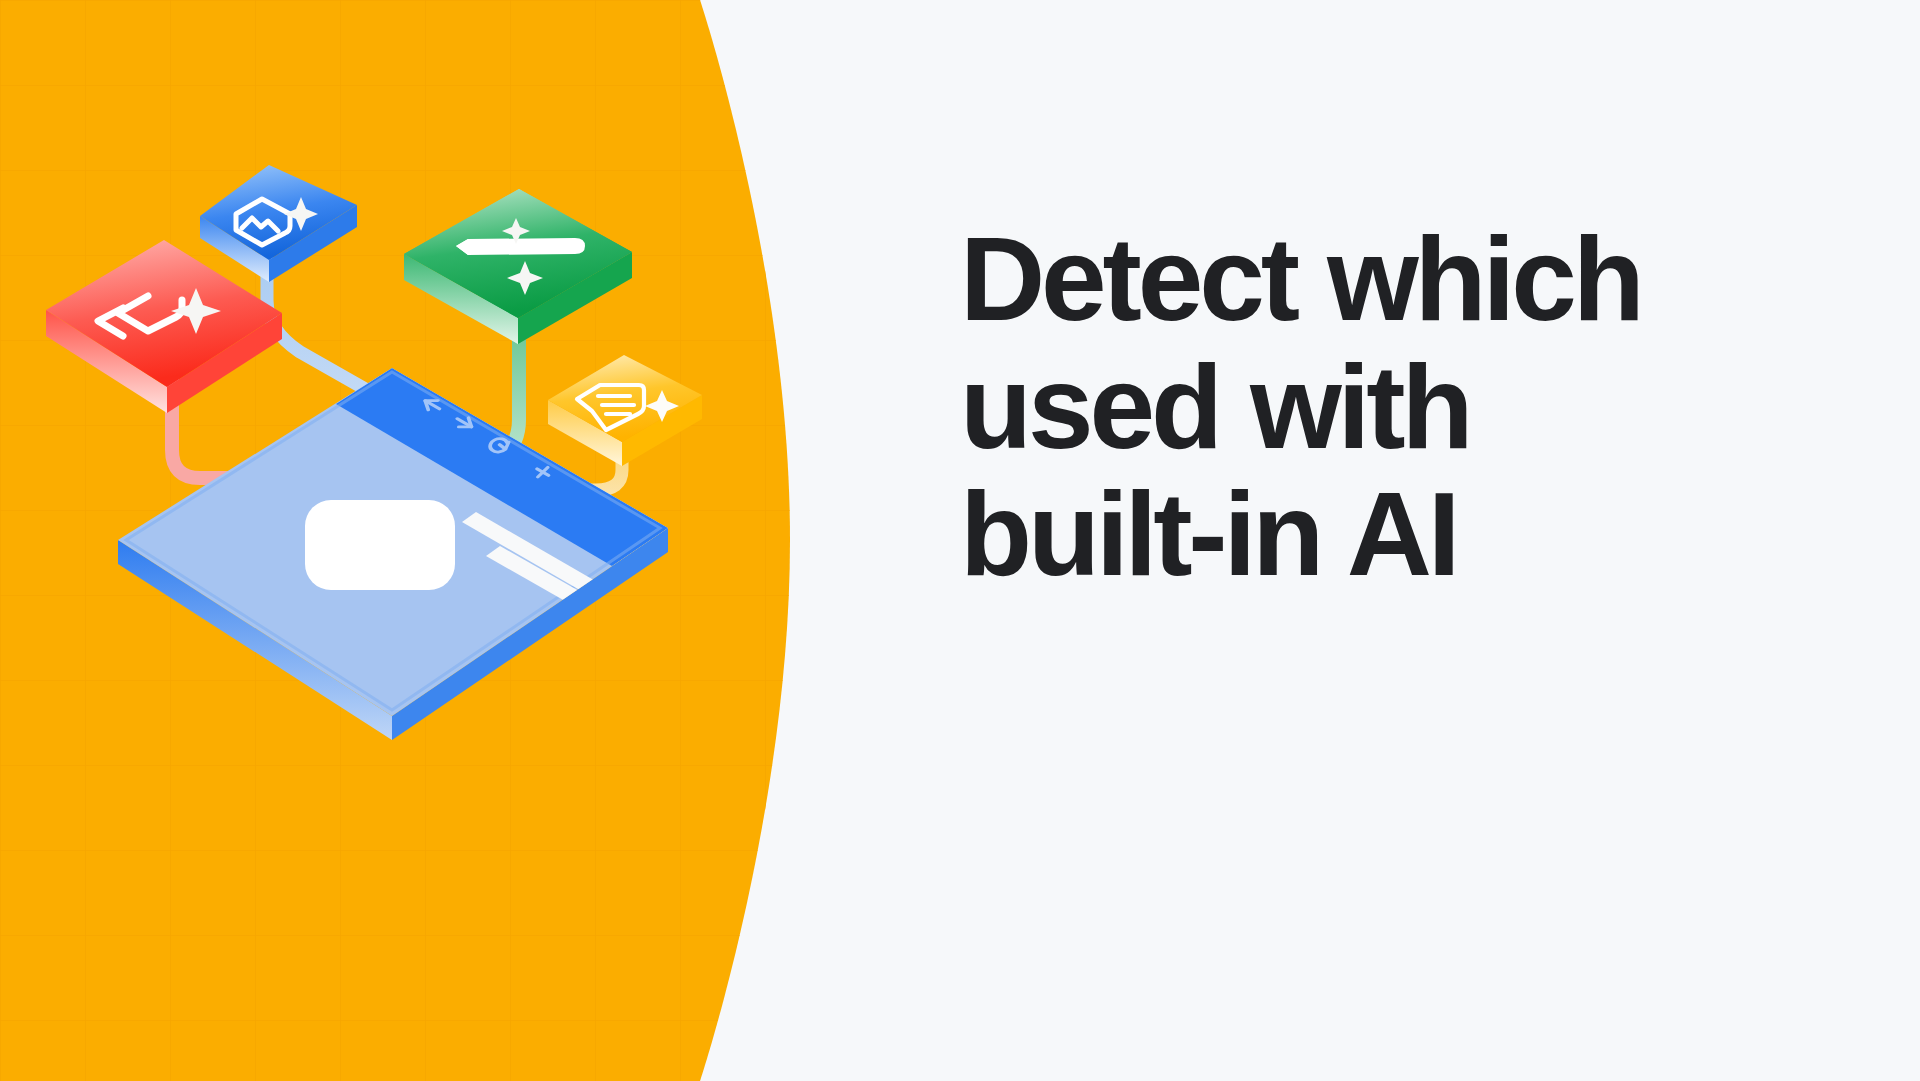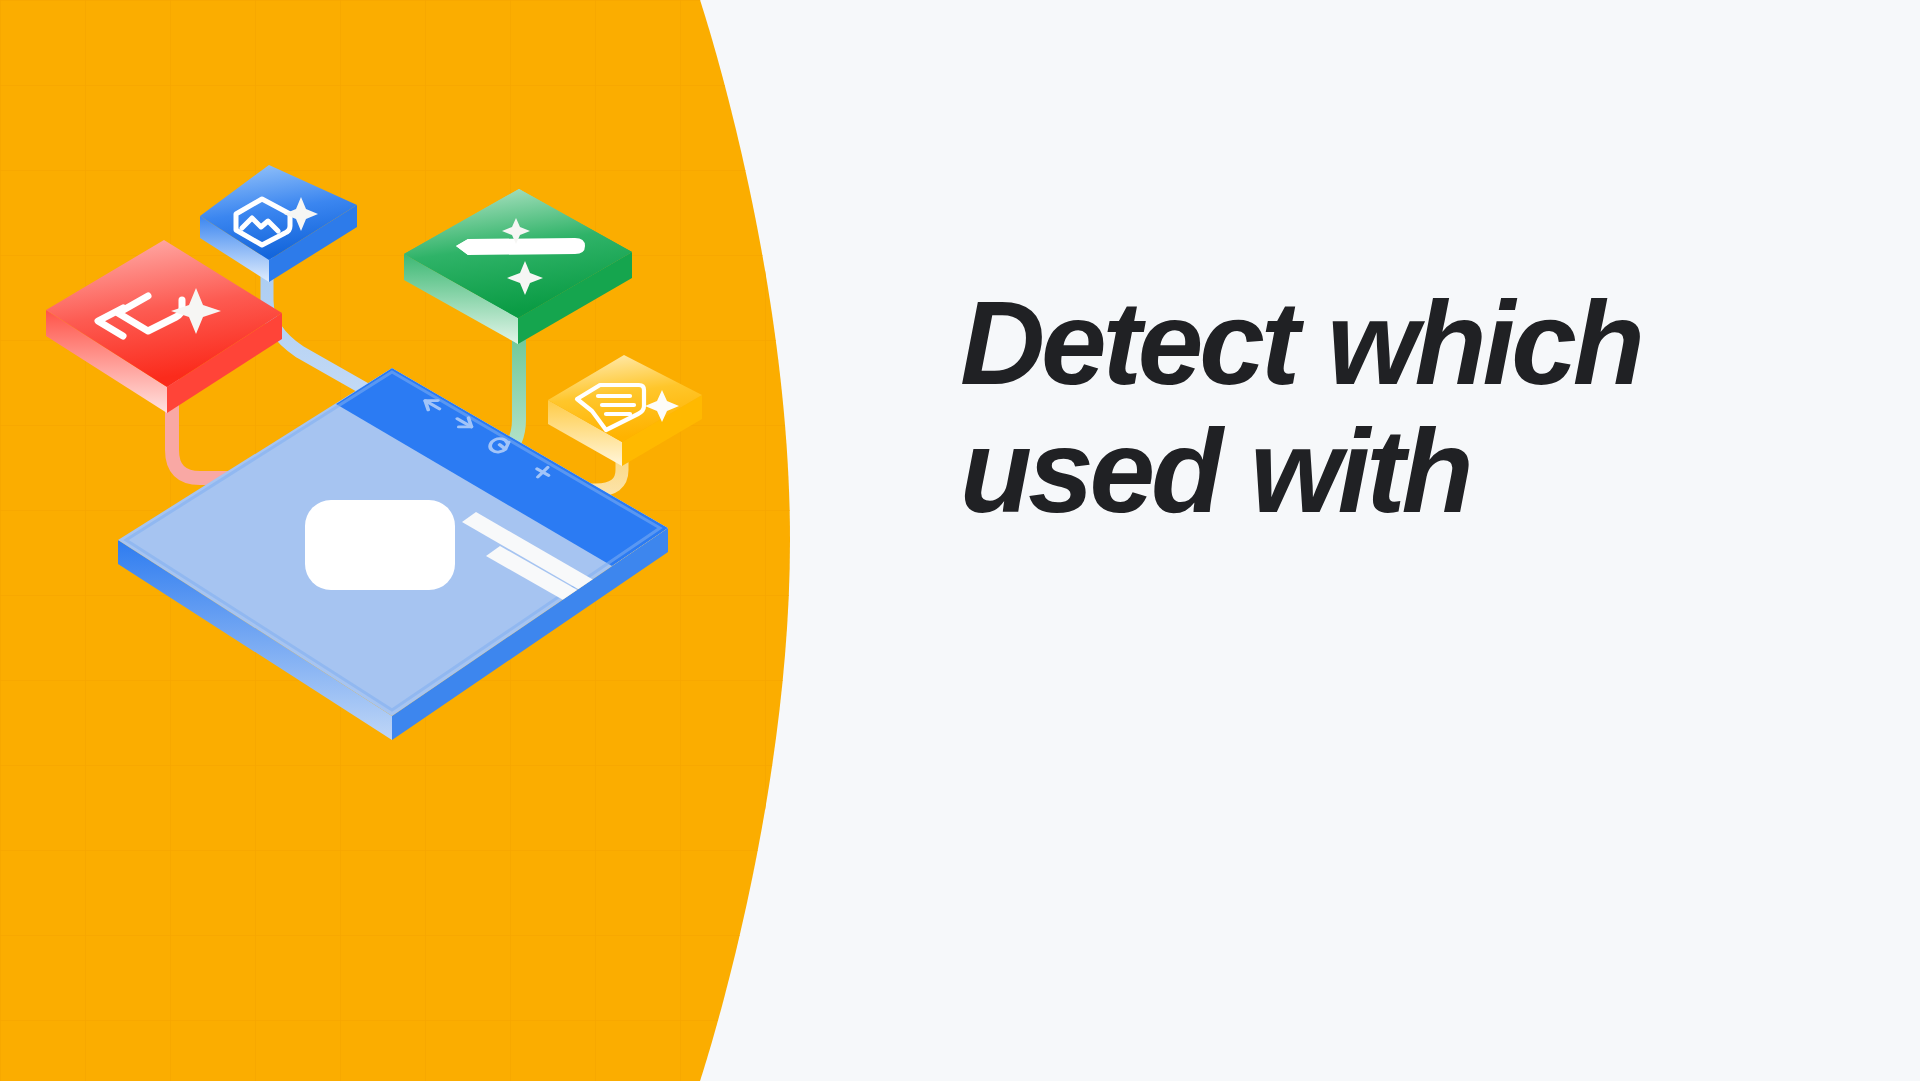--- a/index.html
+++ b/index.html
@@ -43,21 +43,20 @@
 
   
   .headline-area {
     position: absolute;
     left: 960px;
     top: 0;
     width: 960px;
     height: 815px;
     display: flex;
     align-items: center;
-    font-style: italic;
   }
   .headline {
     margin: 0;
     padding: 0 60px 0 0;
     font-family: "Liberation Sans", sans-serif;
     font-size: 118px;
     line-height: 1.08;
     font-weight: 700;
     letter-spacing: -0.035em;
     color: #202124;
@@ -273,16 +272,17 @@
         <path d="M662,390 L667,401 L679,406 L667,411 L662,422 L657,411 L645,406 L657,401 Z" fill="#FDFCF8"></path>
       </g>
 
     </svg>
   </div>
 
   <div class="headline-area">
     <h1 class="headline">
       <span class="ln">Detect which</span>
       <span class="ln">used with</span>
+      <span class="ln">built-in AI</span>
     </h1>
   </div>
 
 </div>
 
 </body></html>

